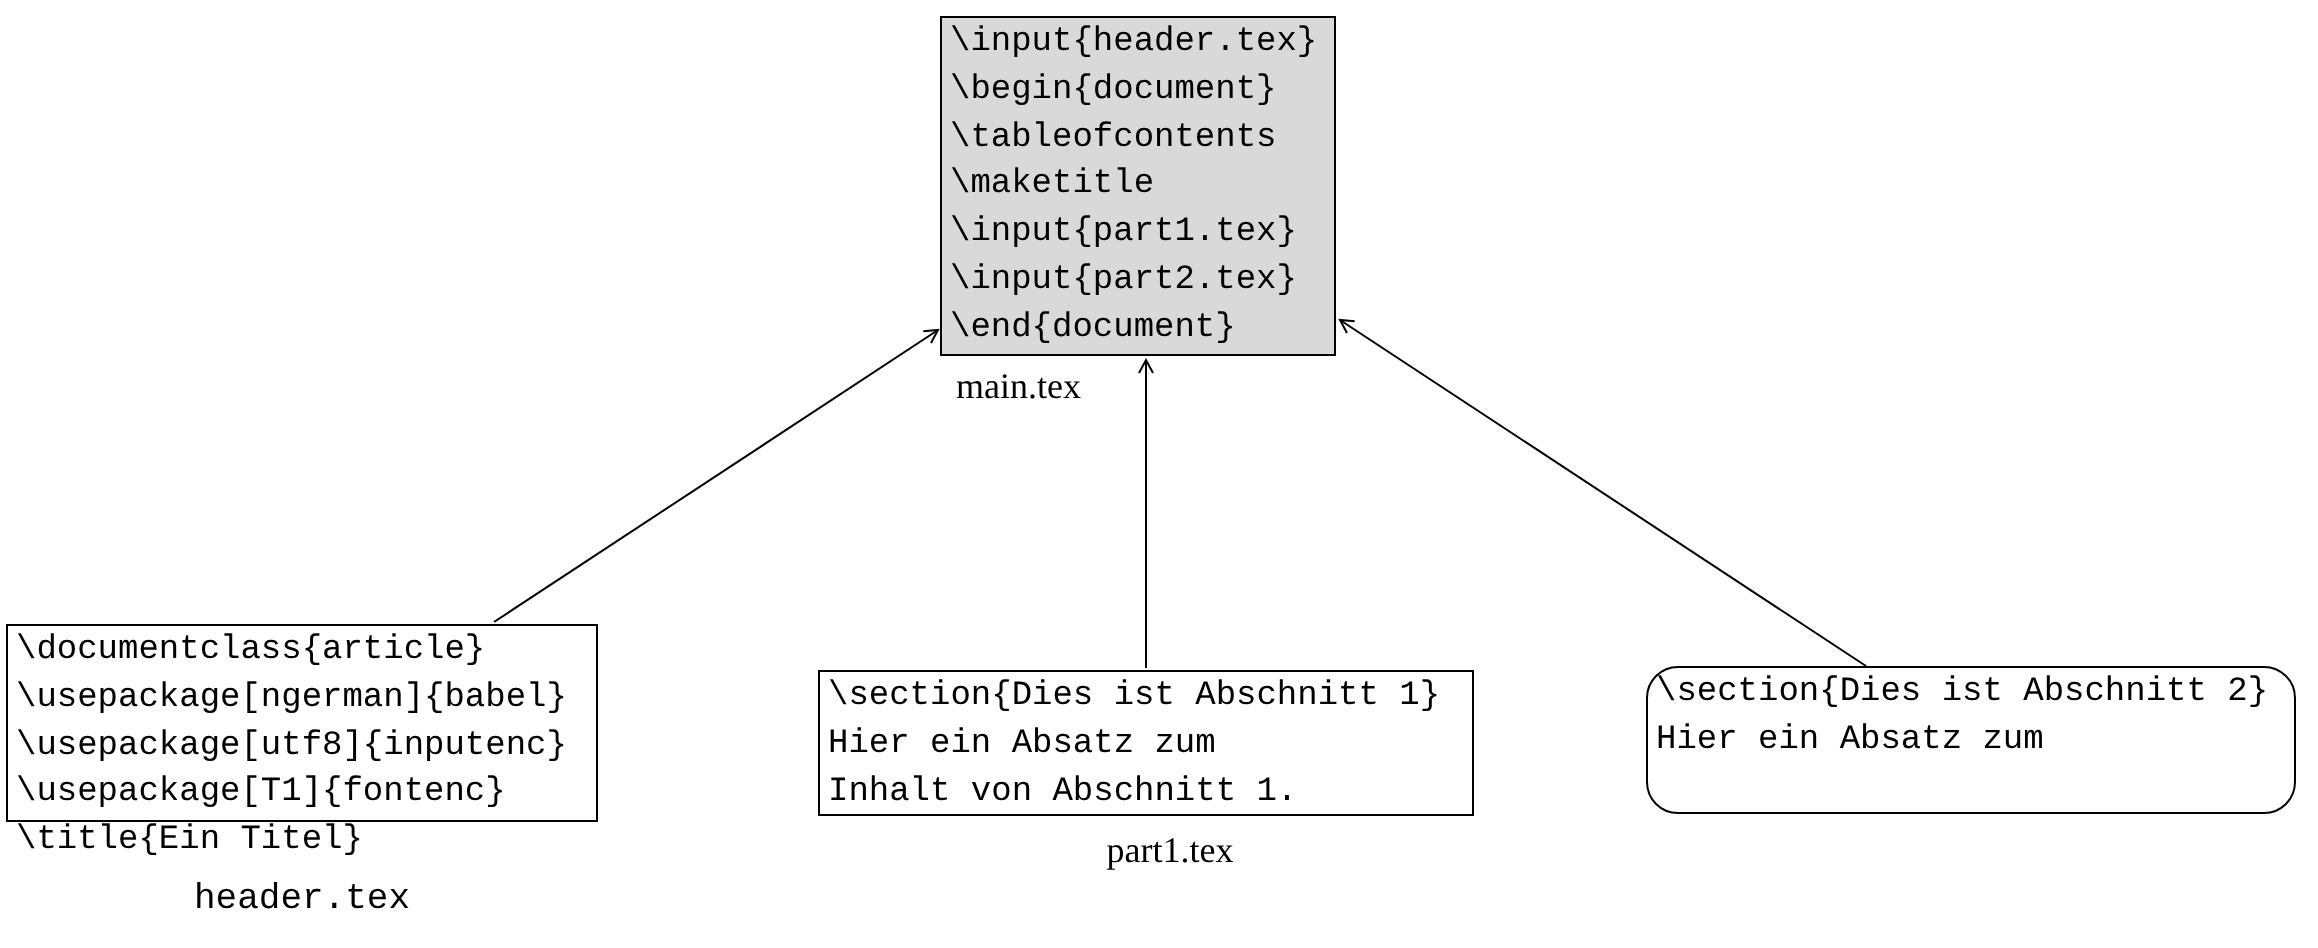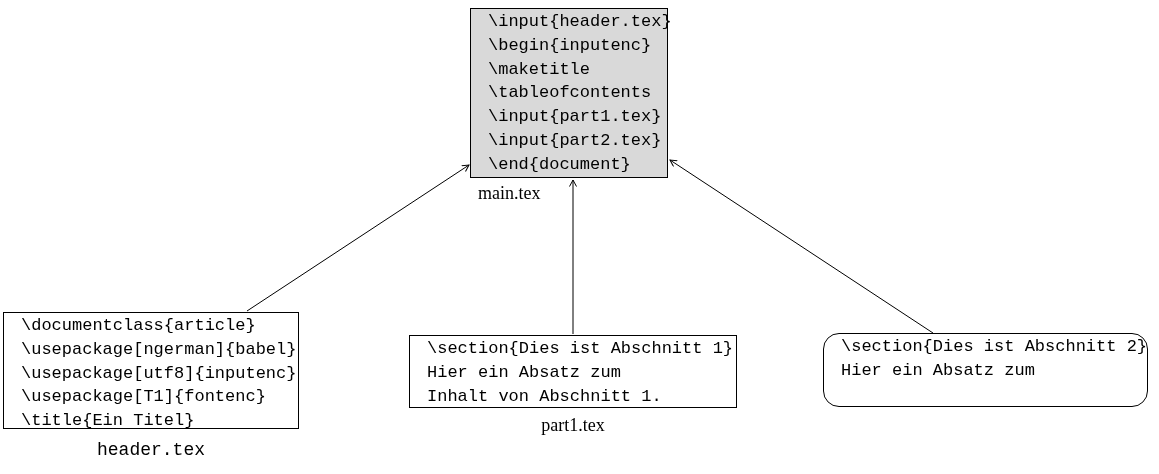--- a/index.html
+++ b/index.html
@@ -28,21 +28,21 @@
     top: 0;
     width: 1159px;
     height: 474px;
     pointer-events: none;
   }
   .file-box {
     position: absolute;
     box-sizing: border-box;
     border: 1px solid var(--border-color);
     background: var(--file-fill);
-    padding: 1px 17px;
+    padding: 1px 4px;
     color: var(--text-color);
   }
   .file-box.main {
     background: var(--main-fill);
   }
   .code-line {
     font-family: "Liberation Mono", "DejaVu Sans Mono", monospace;
     font-size: 17px;
     line-height: 23.8px;
     white-space: pre;
@@ -53,50 +53,50 @@
     font-family: "Liberation Serif", serif;
     font-size: 18px;
     line-height: 20px;
     color: var(--text-color);
   }
   .file-label.centered {
     text-align: center;
   }
   
   #box-main   { left: 470px; top: 8px;   width: 198px; height: 170px; }
-  #box-header { left: 3px;   top: 312px; width: 296px; height: 117px; }
+  #box-header { left: 3px;   top: 312px; width: 296px; height: 99px; }
   #box-part1  { left: 409px; top: 335px; width: 328px; height: 73px;  }
   #box-part2  { left: 823px; top: 333px; width: 325px; height: 74px; border-radius: 16px;  }
 
   #label-main   { left: 478px; top: 183px; }
   #label-header { left: 3px;   top: 440px; width: 296px; font-family: Liberation Mono, monospace; }
-  #label-part1  { left: 409px; top: 415px; width: 328px; text-align: center; }
+  #label-part1  { left: 421px; top: 415px; width: 328px; text-align: center; }
   #label-part2  { left: 823px; top: 414px; width: 325px; }
 </style>
 </head>
 <body>
 
 <div class="canvas">
 
   <svg class="edges-svg" viewBox="0 0 1159 474" xmlns="http://www.w3.org/2000/svg">
     <defs>
       <marker id="arrowhead" markerWidth="9" markerHeight="9" refX="7" refY="4" orient="auto" markerUnits="userSpaceOnUse">
         <path d="M0.5,0.5 L7,4 L0.5,7.5" fill="none" stroke="#000000" stroke-width="1"></path>
       </marker>
     </defs>
     <line x1="247" y1="311" x2="469" y2="165" stroke="#000000" stroke-width="1" marker-end="url(#arrowhead)"></line>
     <line x1="573" y1="334" x2="573" y2="180" stroke="#000000" stroke-width="1" marker-end="url(#arrowhead)"></line>
     <line x1="933" y1="333" x2="670" y2="160" stroke="#000000" stroke-width="1" marker-end="url(#arrowhead)"></line>
   </svg>
 
   <div id="box-main" class="file-box main">
     <div class="code-line">\input{header.tex}</div>
-    <div class="code-line">\begin{inputenc}</div>
+    <div class="code-line">\begin{document}</div>
+    <div class="code-line">\tableofcontents</div>
     <div class="code-line">\maketitle</div>
-    <div class="code-line">\tableofcontents</div>
     <div class="code-line">\input{part1.tex}</div>
     <div class="code-line">\input{part2.tex}</div>
     <div class="code-line">\end{document}</div>
   </div>
   <div id="label-main" class="file-label">main.tex</div>
 
   <div id="box-header" class="file-box">
     <div class="code-line">\documentclass{article}</div>
     <div class="code-line">\usepackage[ngerman]{babel}</div>
     <div class="code-line">\usepackage[utf8]{inputenc}</div>

